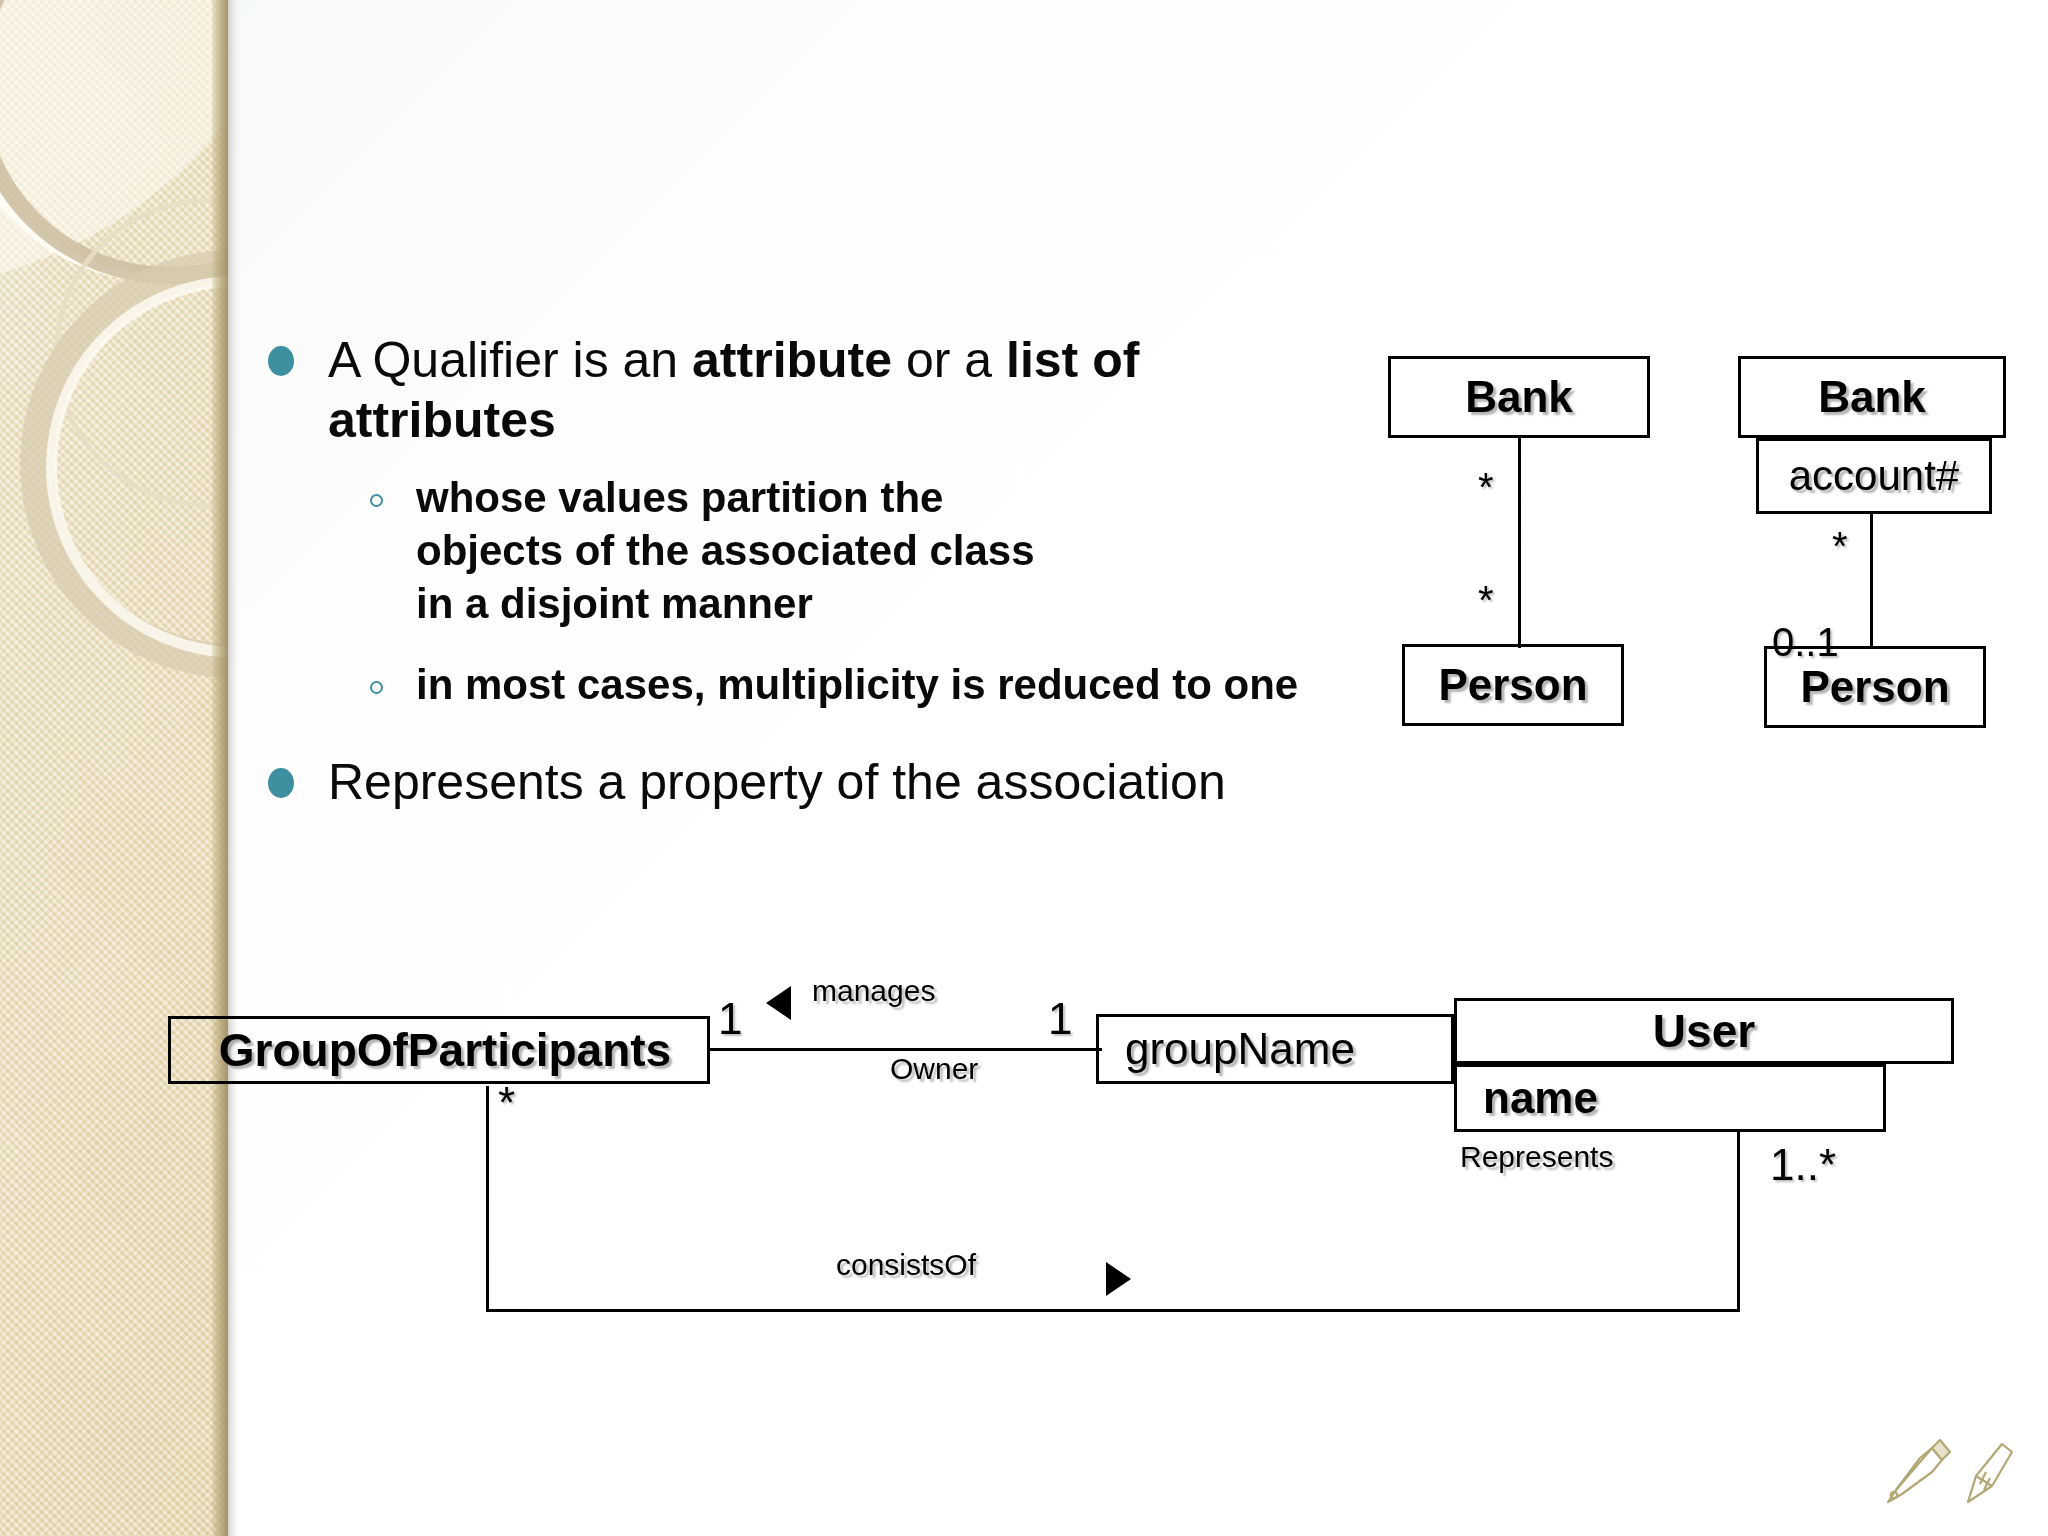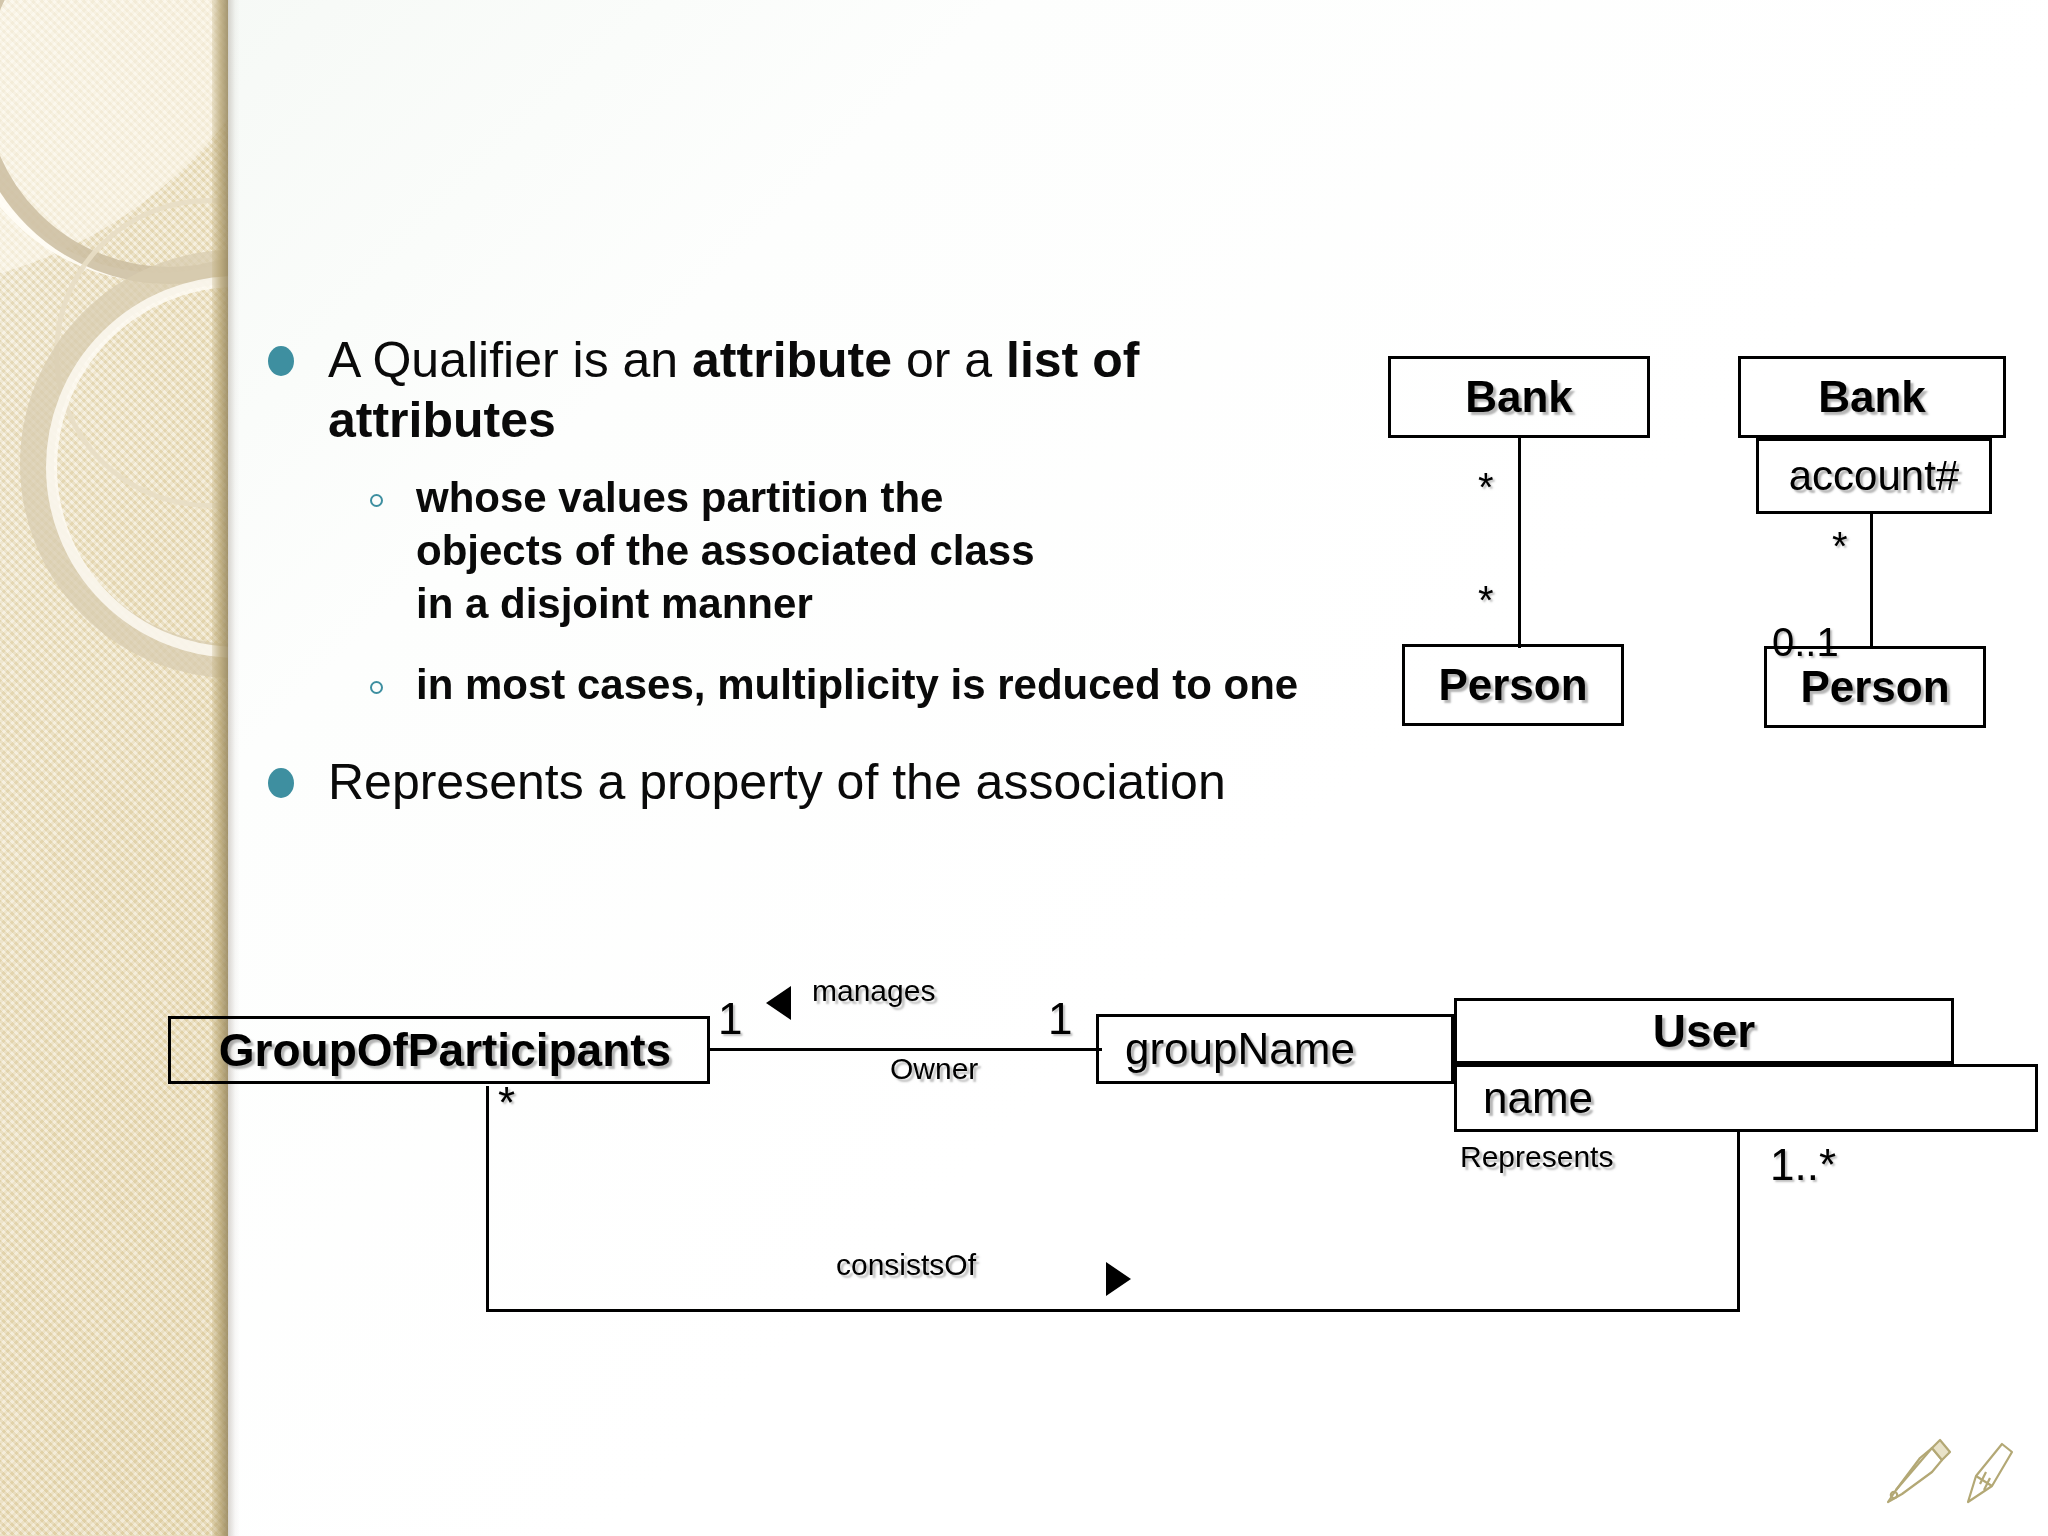--- a/index.html
+++ b/index.html
@@ -248,21 +248,21 @@
     <div class="line-h" style="left:710px; top:1048px; width:392px;"></div>
     <div class="mult" style="left:718px; top:994px; font-size:44px;">1</div>
     <div class="arrow-left" style="left:766px; top:986px;"></div>
     <div class="assoc-label" style="left:812px; top:974px;">manages</div>
     <div class="mult" style="left:1048px; top:994px; font-size:44px;">1</div>
     <div class="assoc-label" style="left:890px; top:1052px;">Owner</div>
 
     <div class="uml-box left" style="left:1096px; top:1014px; width:358px; height:70px; font-size:44px;">groupName</div>
 
     <div class="uml-box bold" style="left:1454px; top:998px; width:500px; height:66px; font-size:46px;">User</div>
-    <div class="uml-box left" style="left:1454px; top:1064px; width:584px; height:68px; font-size:44px;">name</div>
+    <div class="uml-box left" style="left:1454px; top:1064px; width:432px; height:68px; font-size:44px;font-weight:bold;">name</div>
 
     <div class="assoc-label" style="left:1460px; top:1140px;">Represents</div>
     <div class="mult" style="left:1770px; top:1140px; font-size:44px;">1..*</div>
 
     <div class="mult" style="left:498px; top:1078px; font-size:44px;">*</div>
     <div class="line-v" style="left:486px; top:1086px; height:226px;"></div>
     <div class="line-h" style="left:486px; top:1309px; width:1254px;"></div>
     <div class="line-v" style="left:1737px; top:1132px; height:180px;"></div>
     <div class="assoc-label" style="left:836px; top:1248px;">consistsOf</div>
     <div class="arrow-right" style="left:1106px; top:1262px;"></div>

